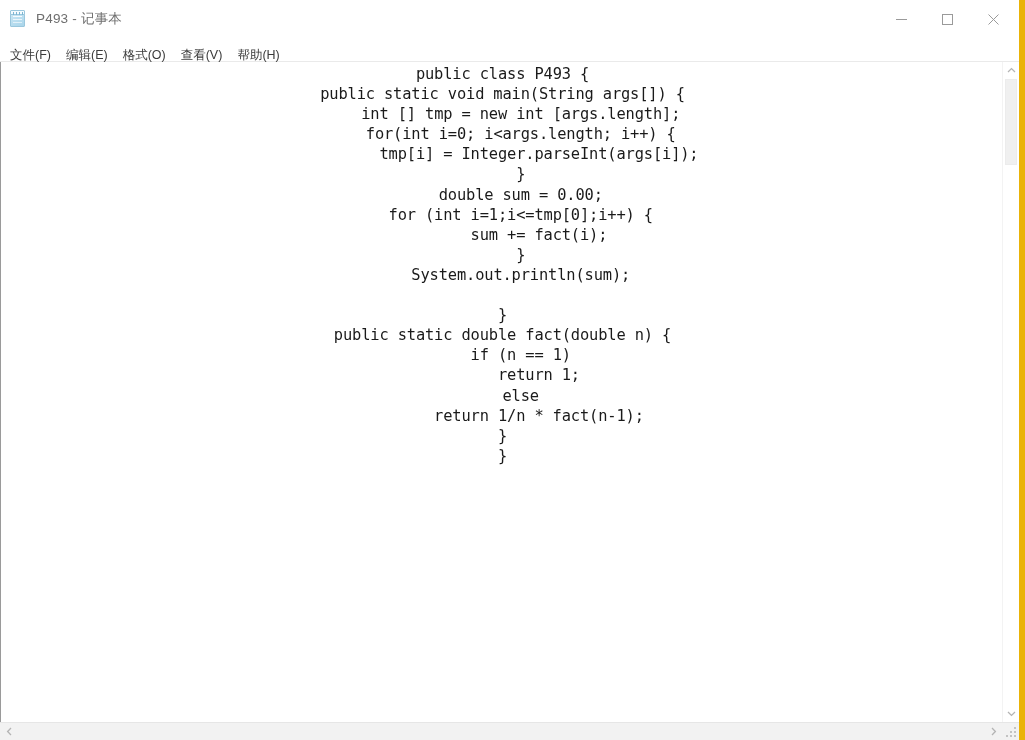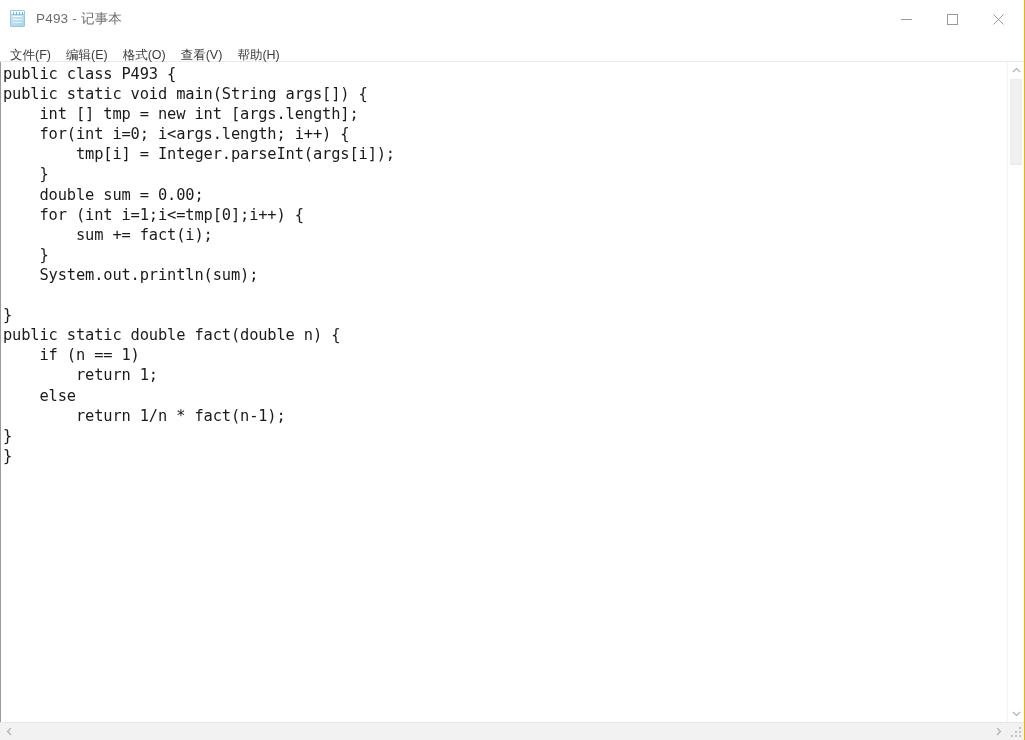--- a/index.html
+++ b/index.html
@@ -16,21 +16,21 @@
   }
 
   .window {
     position: relative;
     width: 1025px;
     height: 740px;
     background: #ffffff;
     box-sizing: border-box;
     display: flex;
     flex-direction: column;
-    border-right: 1px solid #eab308;
+    border-right: 6px solid #eab308;
   }
 
   
   .titlebar {
     position: relative;
     height: 38px;
     min-height: 38px;
     background: #ffffff;
     display: flex;
     align-items: center;
@@ -165,20 +165,21 @@
   }
   .code {
     margin: 0;
     padding: 2px 0 0 1px;
     font-family: "DejaVu Sans Mono", "Liberation Mono", monospace;
     font-size: 15.4px;
     line-height: 20.1px;
     color: #1a1a1a;
     white-space: pre;
     letter-spacing: -0.15px;
+    text-align: center;
   }
   .caret {
     position: absolute;
     left: 2px;
     top: 62px;
     width: 1px;
     height: 17px;
     background: #000;
     opacity: 0;
   }

